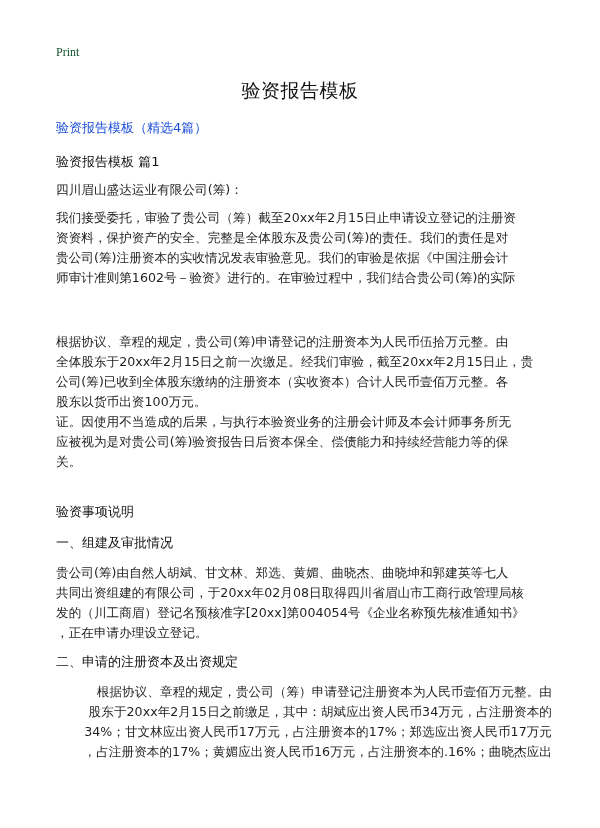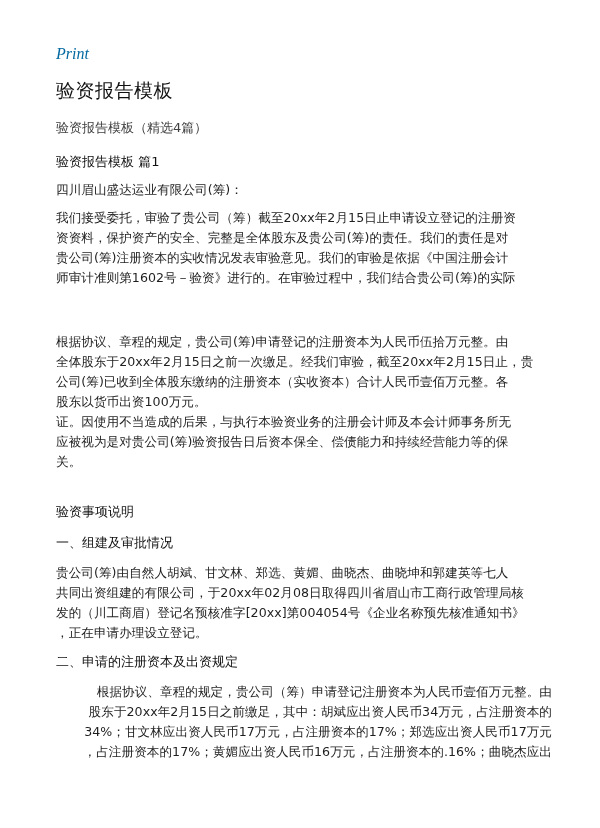--- a/index.html
+++ b/index.html
@@ -19,39 +19,39 @@
       position: absolute;
       left: 56px;
       top: 0;
       width: 500px;
     }
     .print-label {
       position: absolute;
       left: 0;
       top: 45px;
       font-family: "Liberation Serif", serif;
-      font-size: 16px;
-      color: #0369a1;
-      font-style: italic;
+      font-size: 12px;
+      color: #14532d;
     }
     .doc-title {
       position: absolute;
       left: 0;
       width: 488px;
       top: 78px;
+      text-align: center;
       font-size: 19px;
       letter-spacing: 0.5px;
       color: #111;
     }
     .subtitle {
       position: absolute;
       left: 0;
       top: 119px;
       font-size: 13px;
-      color: #404040;
+      color: #1d4ed8;
     }
     .heading {
       position: absolute;
       left: 0;
       font-size: 13px;
       font-weight: normal;
       color: #111;
     }
     .para {
       position: absolute;

